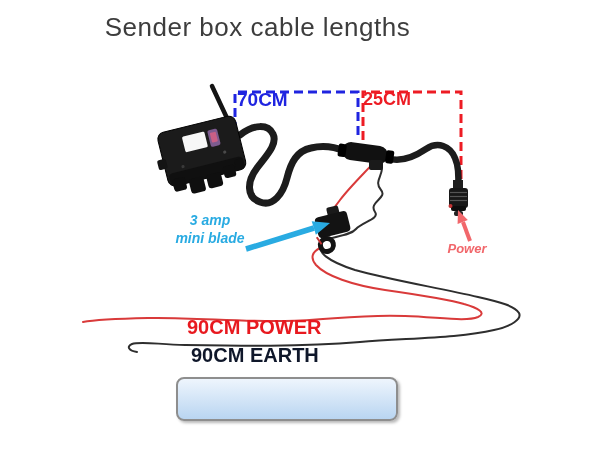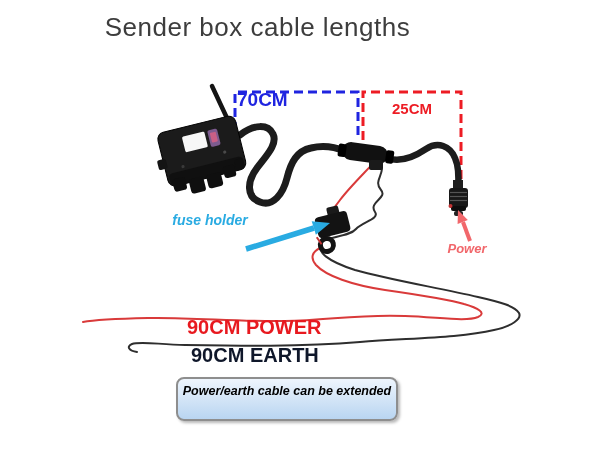--- a/index.html
+++ b/index.html
@@ -8,21 +8,21 @@
     background:#ffffff;font-family:"Liberation Sans", sans-serif;
   }
   .abs{position:absolute;}
   #title{
     left:0;top:12px;width:515px;text-align:center;
     font-size:26px;font-weight:400;letter-spacing:.5px;color:var(--ink,#3d3d3d);
   }
   svg.art{position:absolute;left:0;top:0;}
   .lbl{position:absolute;font-weight:bold;white-space:nowrap;}
   #seg70{left:237px;top:89px;width:121px;text-align:left;font-size:19px;color:var(--blue,#1f24e0);}
-  #seg25{left:363px;top:89px;width:98px;text-align:center;font-size:15px;color:var(--red,#ed1c24);margin-top:11px;}
+  #seg25{left:363px;top:89px;width:98px;text-align:left;font-size:18px;color:var(--red,#ed1c24);}
   #fuse-label{left:158px;top:211px;width:104px;text-align:center;
     font-style:italic;font-size:14px;line-height:18px;color:var(--cyan,#29abe2);}
   #camera-label{left:402px;top:240px;width:130px;text-align:center;
     font-style:italic;font-size:13px;line-height:17px;color:var(--salmon,#f1676b);}
   #power-label{left:187px;top:316px;font-size:20px;color:var(--power-red,#e8191f);}
   #earth-label{left:191px;top:344px;font-size:20px;color:#0f172a;}
   #note-box{
     left:176px;top:377px;width:218px;height:36px;
     border:2px solid #8e8e8e;border-radius:8px;
     background:linear-gradient(#eef5fd,#b9d5f1);
@@ -117,25 +117,25 @@
   <g>
     <line x1="470" y1="241" x2="463" y2="222" style="stroke:var(--salmon,#f1676b)" stroke-width="4"></line>
     <polygon points="458,210 467.8,220.1 457.6,224.1" style="fill:var(--salmon,#f1676b)"></polygon>
   </g>
 </svg>
 
 <div class="lbl" id="seg70">70CM</div>
 <div class="lbl" id="seg25">25CM</div>
 
 <div class="lbl" id="fuse-label">
-  <span>fuse holder</span>
+  <span>3 amp</span>
+  <span>mini blade</span>
 </div>
 
 <div class="lbl" id="camera-label">
   <span>Power</span>
 </div>
 
 <div class="lbl" id="power-label">90CM POWER</div>
 <div class="lbl" id="earth-label">90CM EARTH</div>
 
 <div class="abs" id="note-box">
-  <span style="display:block">Power/earth cable can be extended</span>
 </div>
 
 </body></html>

